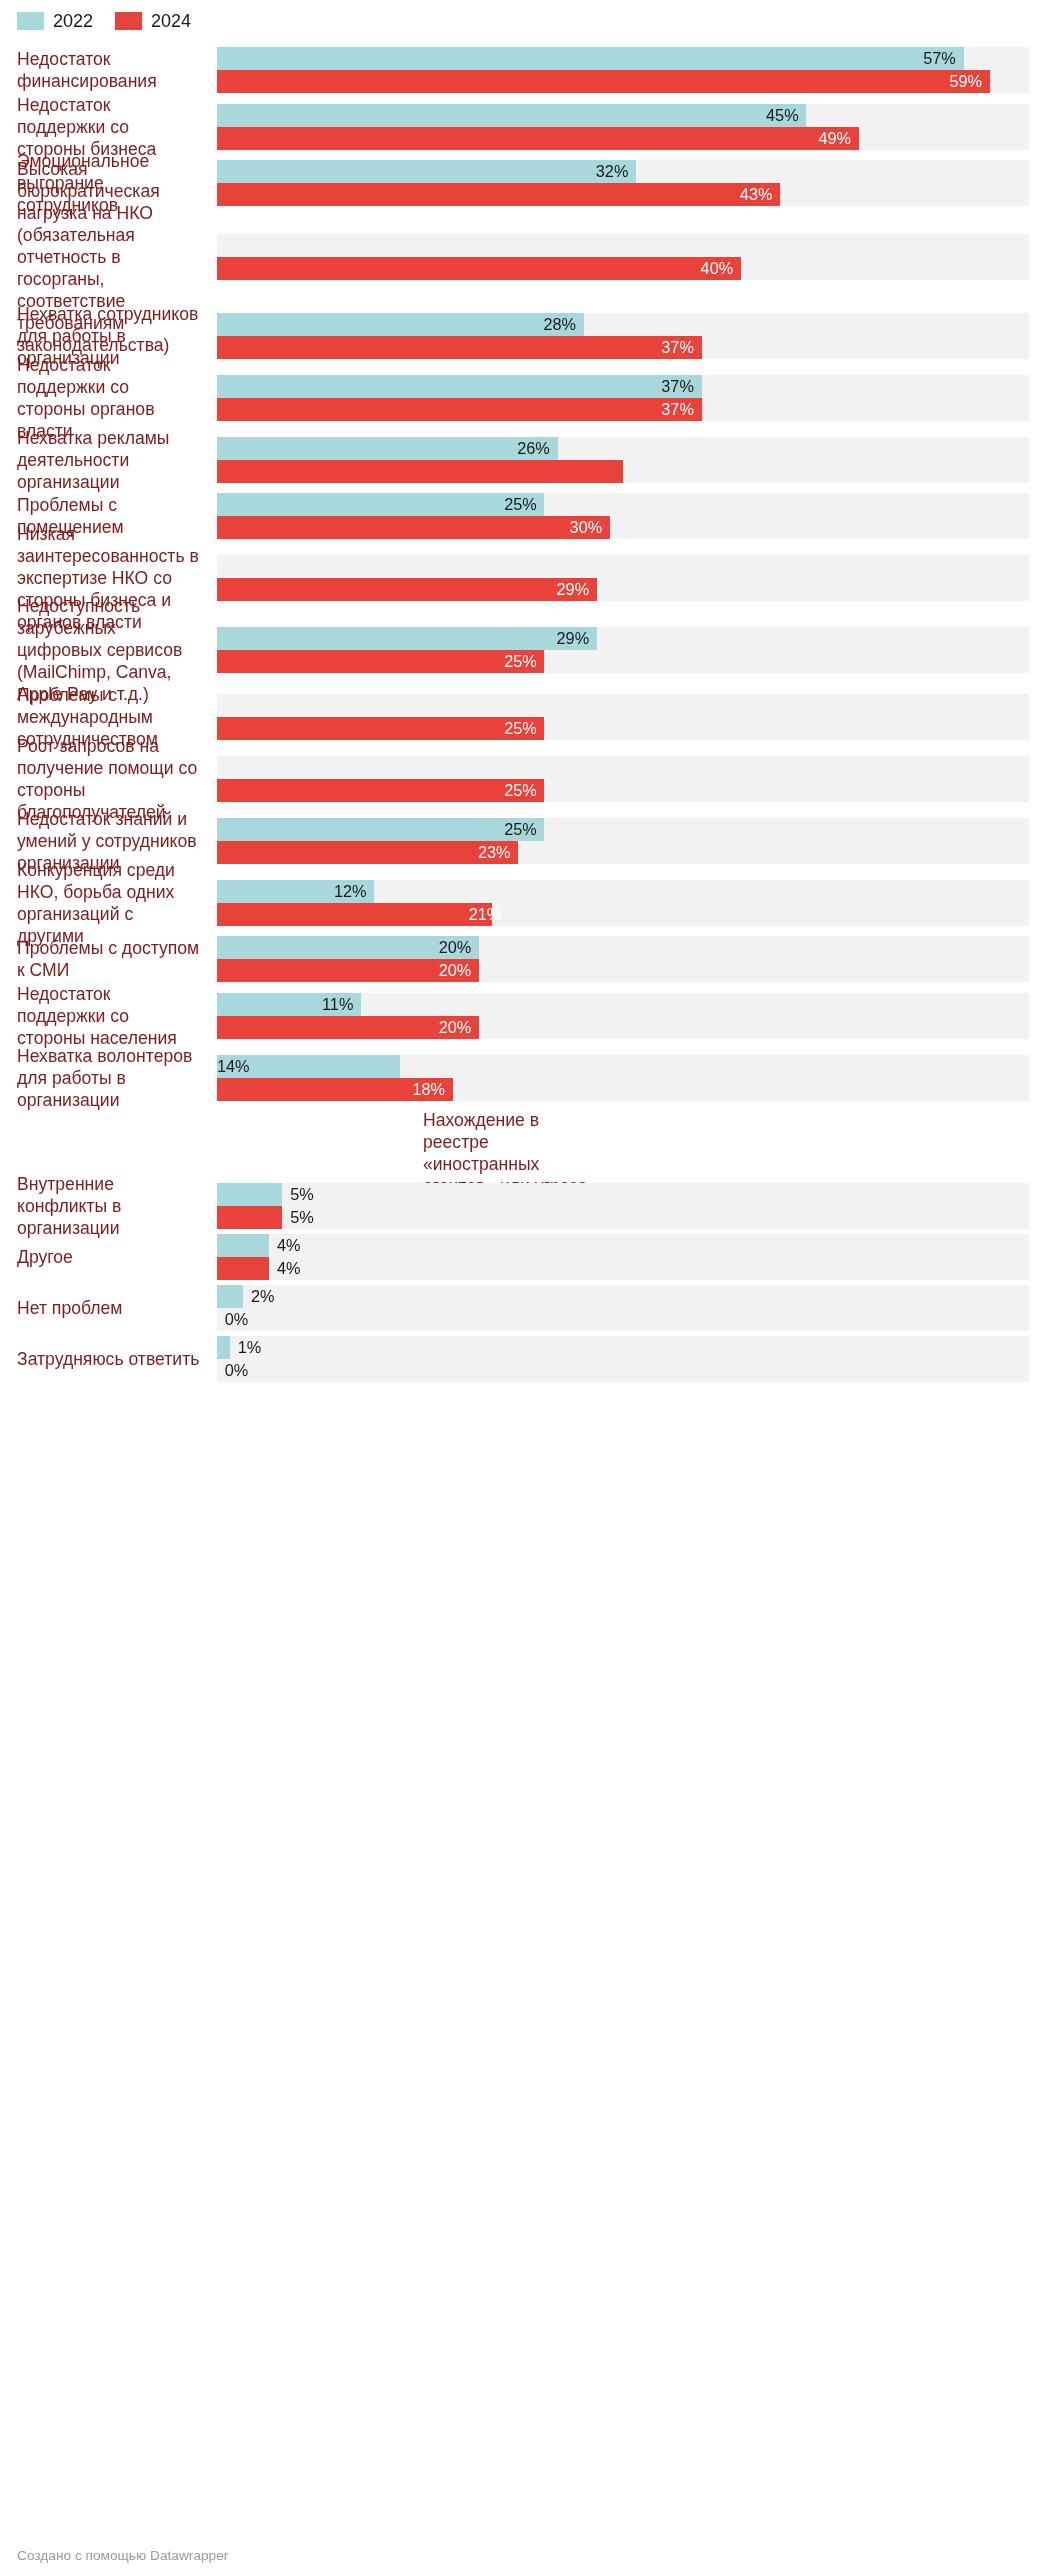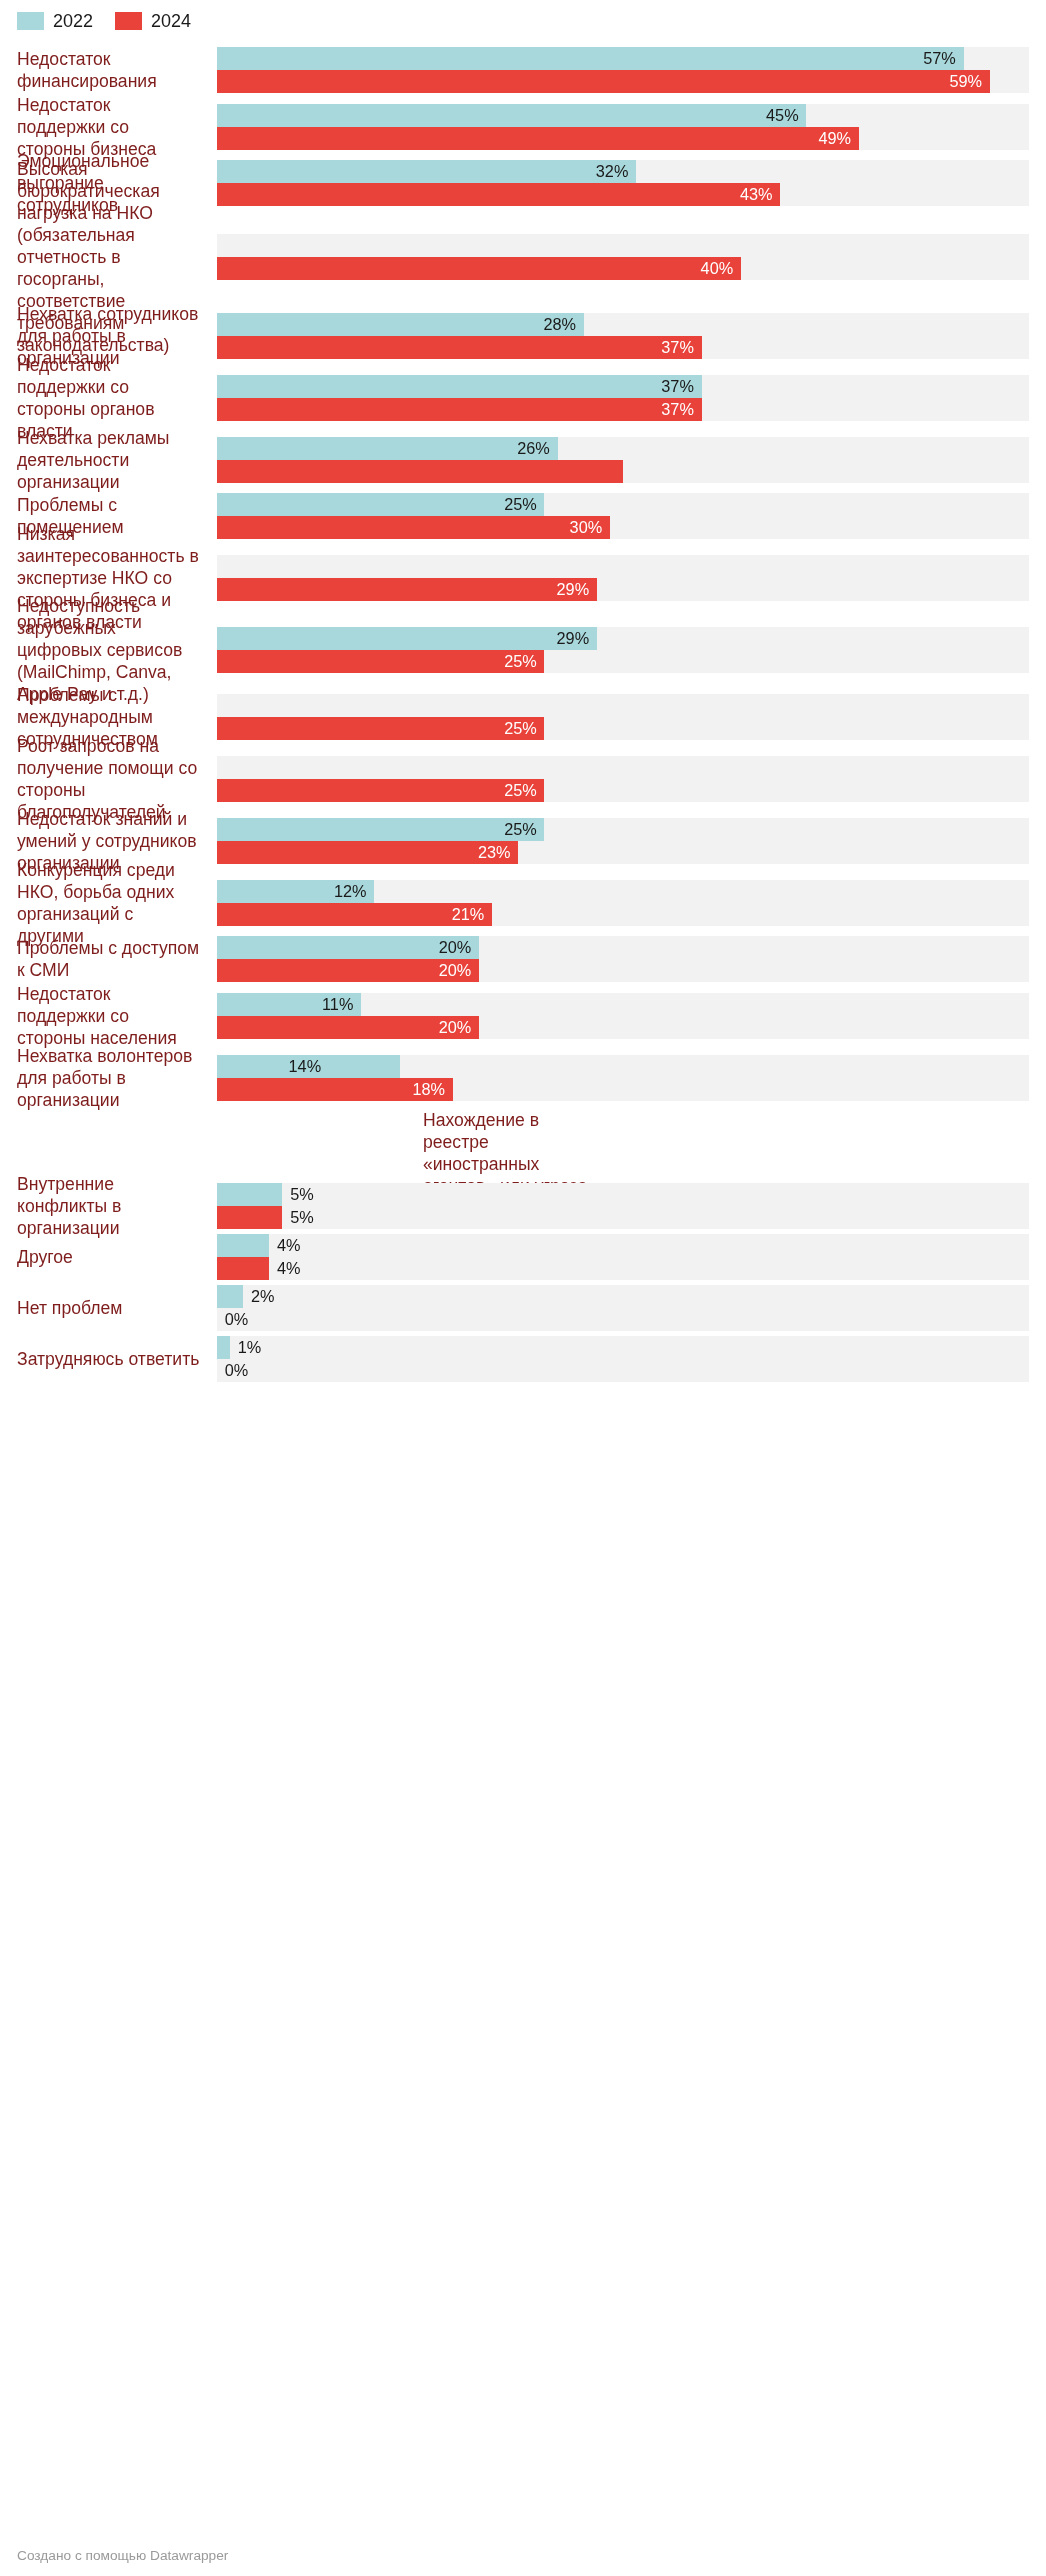--- a/index.html
+++ b/index.html
@@ -296,21 +296,21 @@
       </div>
       <div class="row" style="height: 62px;">
         <div class="row-label">Конкуренция среди НКО, борьба одних организаций с другими</div>
         <div class="row-bars">
           <div class="bar-track">
             <div class="bar-fill" style="width: 19.3548%; background: rgb(168, 216, 219);"></div>
             <span class="bar-value inside v-dark" style="right: auto; left: 0px; width: 19.3548%; text-align: right; box-sizing: border-box;">12%</span>
           </div>
           <div class="bar-track">
             <div class="bar-fill" style="width: 33.871%; background: rgb(232, 66, 58);"></div>
-            <span class="bar-value inside v-white" style="right: auto; left: 0px; width: 33.871%; text-align: right; box-sizing: border-box; border-radius: 6px;">21%</span>
+            <span class="bar-value inside v-white" style="right: auto; left: 17px; width: 33.871%; text-align: right; box-sizing: border-box; border-radius: 6px;">21%</span>
           </div>
         </div>
       </div>
       <div class="row" style="height: 51px;">
         <div class="row-label">Проблемы с доступом к СМИ</div>
         <div class="row-bars">
           <div class="bar-track">
             <div class="bar-fill" style="width: 32.2581%; background: rgb(168, 216, 219);"></div>
             <span class="bar-value inside v-dark" style="right: auto; left: 0px; width: 32.2581%; text-align: right; box-sizing: border-box;">20%</span>
           </div>
@@ -331,21 +331,21 @@
             <div class="bar-fill" style="width: 32.2581%; background: rgb(232, 66, 58);"></div>
             <span class="bar-value inside v-white" style="right: auto; left: 0px; width: 32.2581%; text-align: right; box-sizing: border-box;">20%</span>
           </div>
         </div>
       </div>
       <div class="row" style="height: 62px;">
         <div class="row-label">Нехватка волонтеров для работы в организации</div>
         <div class="row-bars">
           <div class="bar-track">
             <div class="bar-fill" style="width: 22.5806%; background: rgb(168, 216, 219);"></div>
-            <span class="bar-value inside v-dark" style="right: auto; left: 0px; width: 22.5806%; text-align: center; box-sizing: border-box;">14%</span>
+            <span class="bar-value inside v-dark" style="right: auto; left: 0px; width: 22.5806%; text-align: left; box-sizing: border-box;">14%</span>
           </div>
           <div class="bar-track">
             <div class="bar-fill" style="width: 29.0323%; background: rgb(232, 66, 58);"></div>
             <span class="bar-value inside v-white" style="right: auto; left: 0px; width: 29.0323%; text-align: right; box-sizing: border-box;">18%</span>
           </div>
         </div>
       </div>
       <div class="row" style="height: 72px; flex-direction: column;">
         <div class="row-label">Нахождение в реестре «иностранных агентов» или угроза попадания в него</div>
         <div class="row-bars">

